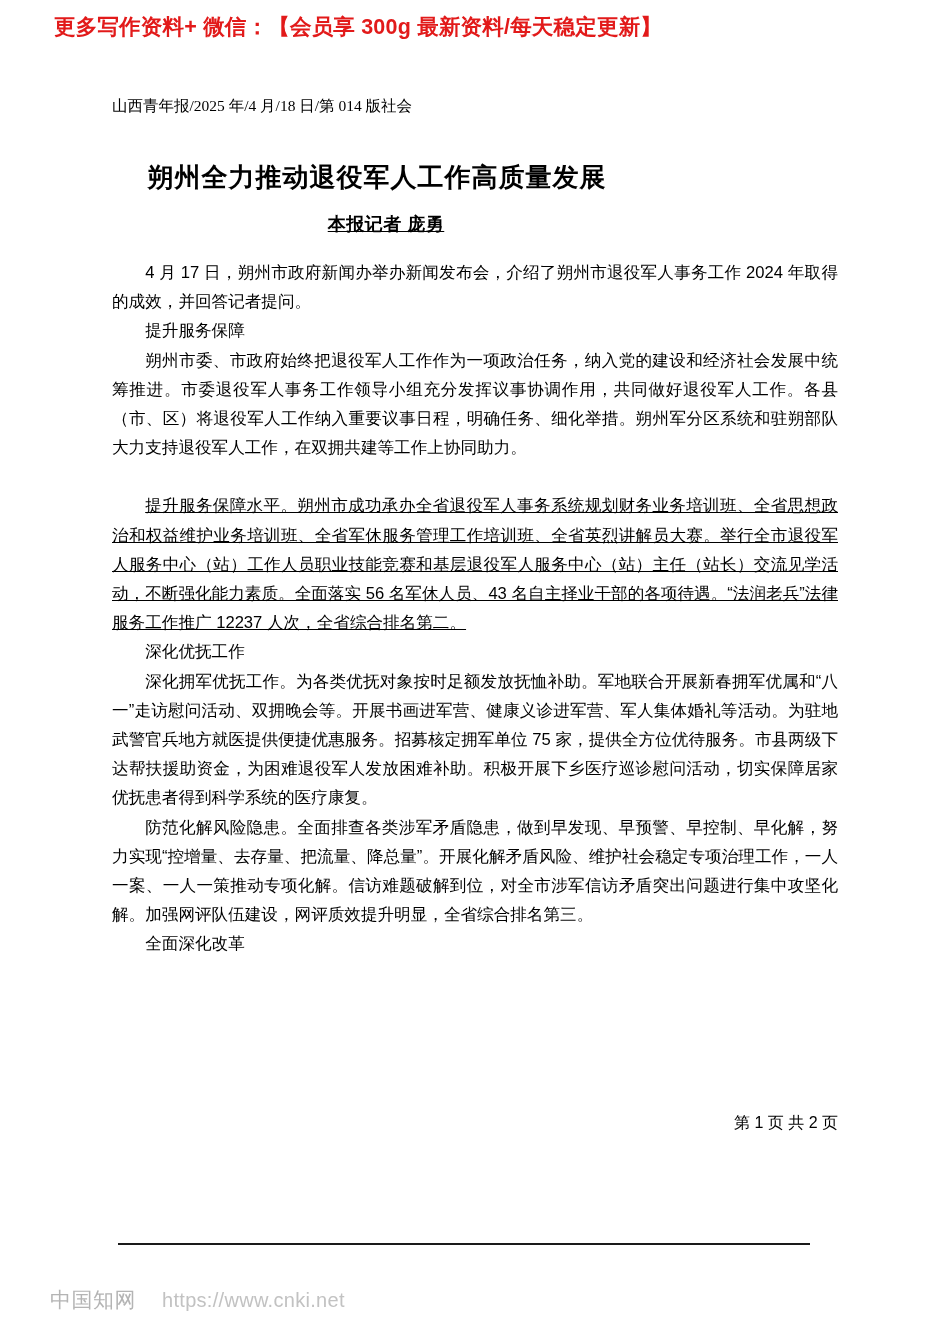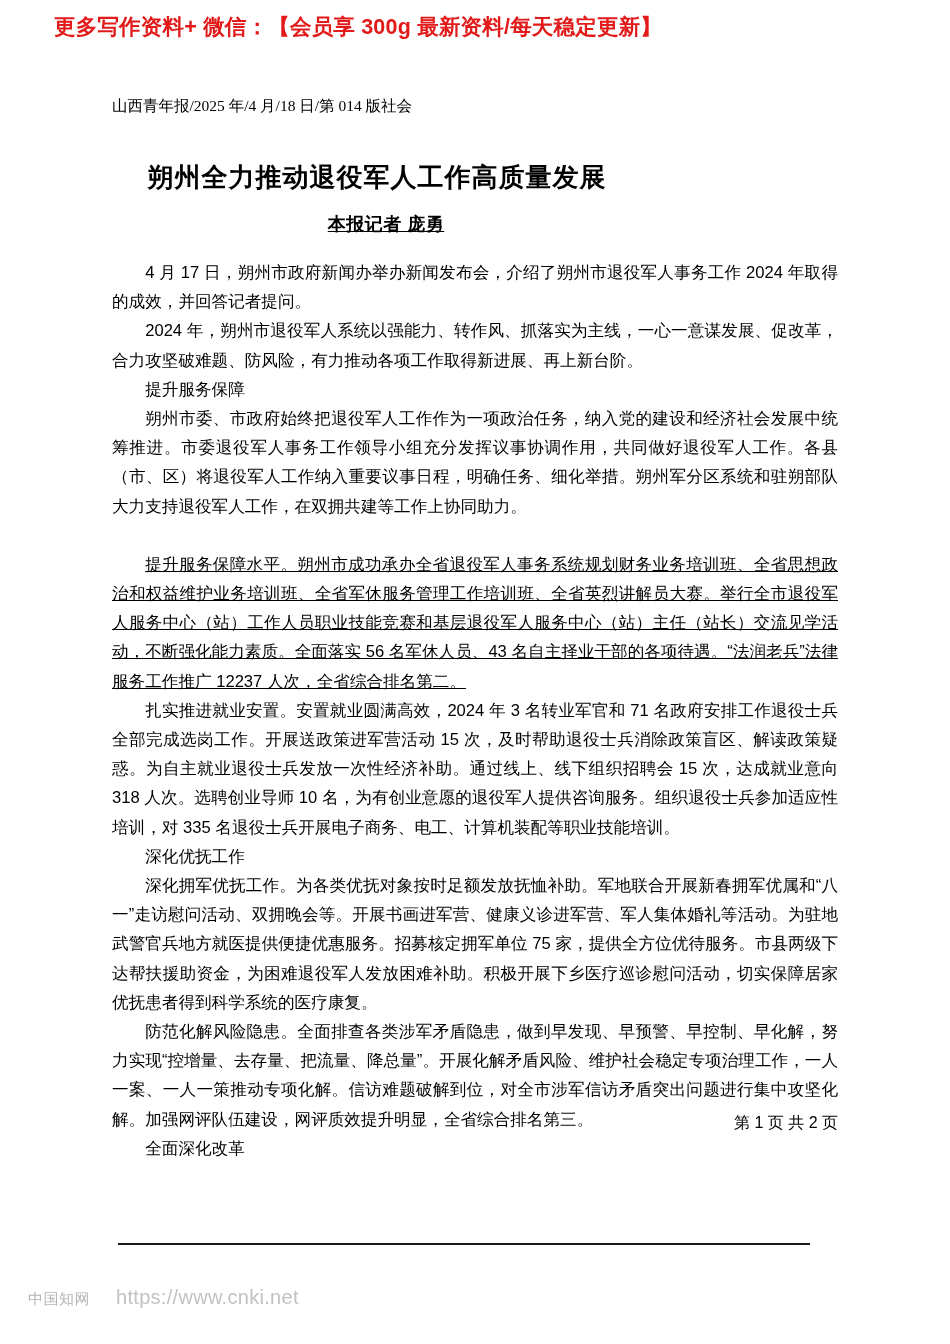--- a/index.html
+++ b/index.html
@@ -128,23 +128,24 @@
     position: absolute;
     top: 1286px;
     left: 28px;
     display: flex;
     align-items: baseline;
     gap: 26px;
     color: #b9b9b9;
   }
   .cnki-brand {
     font-family: Liberation Serif, serif;
-    font-size: 15px;
+    font-size: 21px;
     letter-spacing: 0.5px;
     color: #b4b4b4;
+    margin-left: 22px;
   }
   .cnki-url {
     font-family: "Liberation Sans", "DejaVu Sans", sans-serif;
     font-size: 20px;
     letter-spacing: 0.3px;
     color: #c2c2c2;
   }
 </style>
 </head>
 <body>
@@ -156,25 +157,23 @@
   </div>
 
   <div class="masthead">山西青年报/2025 年/4 月/18 日/第 014 版社会</div>
 
   <div class="doc-title">朔州全力推动退役军人工作高质量发展</div>
 
   <div class="byline">本报记者 庞勇</div>
 
   <div class="article-body">
     <p>4 月 17 日，朔州市政府新闻办举办新闻发布会，介绍了朔州市退役军人事务工作 2024 年取得的成效，并回答记者提问。</p>
-    <p>2024 年，朔州市退役军人系统以强能力、转作风、抓落实为主线，一心一意谋发展、促改革，合力攻坚破难题、防风险，有力推动各项工作取得新进展、再上新台阶。</p>
     <p>提升服务保障</p>
     <p>朔州市委、市政府始终把退役军人工作作为一项政治任务，纳入党的建设和经济社会发展中统筹推进。市委退役军人事务工作领导小组充分发挥议事协调作用，共同做好退役军人工作。各县（市、区）将退役军人工作纳入重要议事日程，明确任务、细化举措。朔州军分区系统和驻朔部队大力支持退役军人工作，在双拥共建等工作上协同助力。</p>
     <p class="gap-before">提升服务保障水平。朔州市成功承办全省退役军人事务系统规划财务业务培训班、全省思想政治和权益维护业务培训班、全省军休服务管理工作培训班、全省英烈讲解员大赛。举行全市退役军人服务中心（站）工作人员职业技能竞赛和基层退役军人服务中心（站）主任（站长）交流见学活动，不断强化能力素质。全面落实 56 名军休人员、43 名自主择业干部的各项待遇。“法润老兵”法律服务工作推广 12237 人次，全省综合排名第二。</p>
-    <p>扎实推进就业安置。安置就业圆满高效，2024 年 3 名转业军官和 71 名政府安排工作退役士兵全部完成选岗工作。开展送政策进军营活动 15 次，及时帮助退役士兵消除政策盲区、解读政策疑惑。为自主就业退役士兵发放一次性经济补助。通过线上、线下组织招聘会 15 次，达成就业意向 318 人次。选聘创业导师 10 名，为有创业意愿的退役军人提供咨询服务。组织退役士兵参加适应性培训，对 335 名退役士兵开展电子商务、电工、计算机装配等职业技能培训。</p>
     <p>深化优抚工作</p>
     <p>深化拥军优抚工作。为各类优抚对象按时足额发放抚恤补助。军地联合开展新春拥军优属和“八一”走访慰问活动、双拥晚会等。开展书画进军营、健康义诊进军营、军人集体婚礼等活动。为驻地武警官兵地方就医提供便捷优惠服务。招募核定拥军单位 75 家，提供全方位优待服务。市县两级下达帮扶援助资金，为困难退役军人发放困难补助。积极开展下乡医疗巡诊慰问活动，切实保障居家优抚患者得到科学系统的医疗康复。</p>
     <p>防范化解风险隐患。全面排查各类涉军矛盾隐患，做到早发现、早预警、早控制、早化解，努力实现“控增量、去存量、把流量、降总量”。开展化解矛盾风险、维护社会稳定专项治理工作，一人一案、一人一策推动专项化解。信访难题破解到位，对全市涉军信访矛盾突出问题进行集中攻坚化解。加强网评队伍建设，网评质效提升明显，全省综合排名第三。</p>
     <p>全面深化改革</p>
   </div>
 
   <div class="page-footer">第 1 页 共 2 页</div>
 
   <div class="bottom-rule"></div>
 

